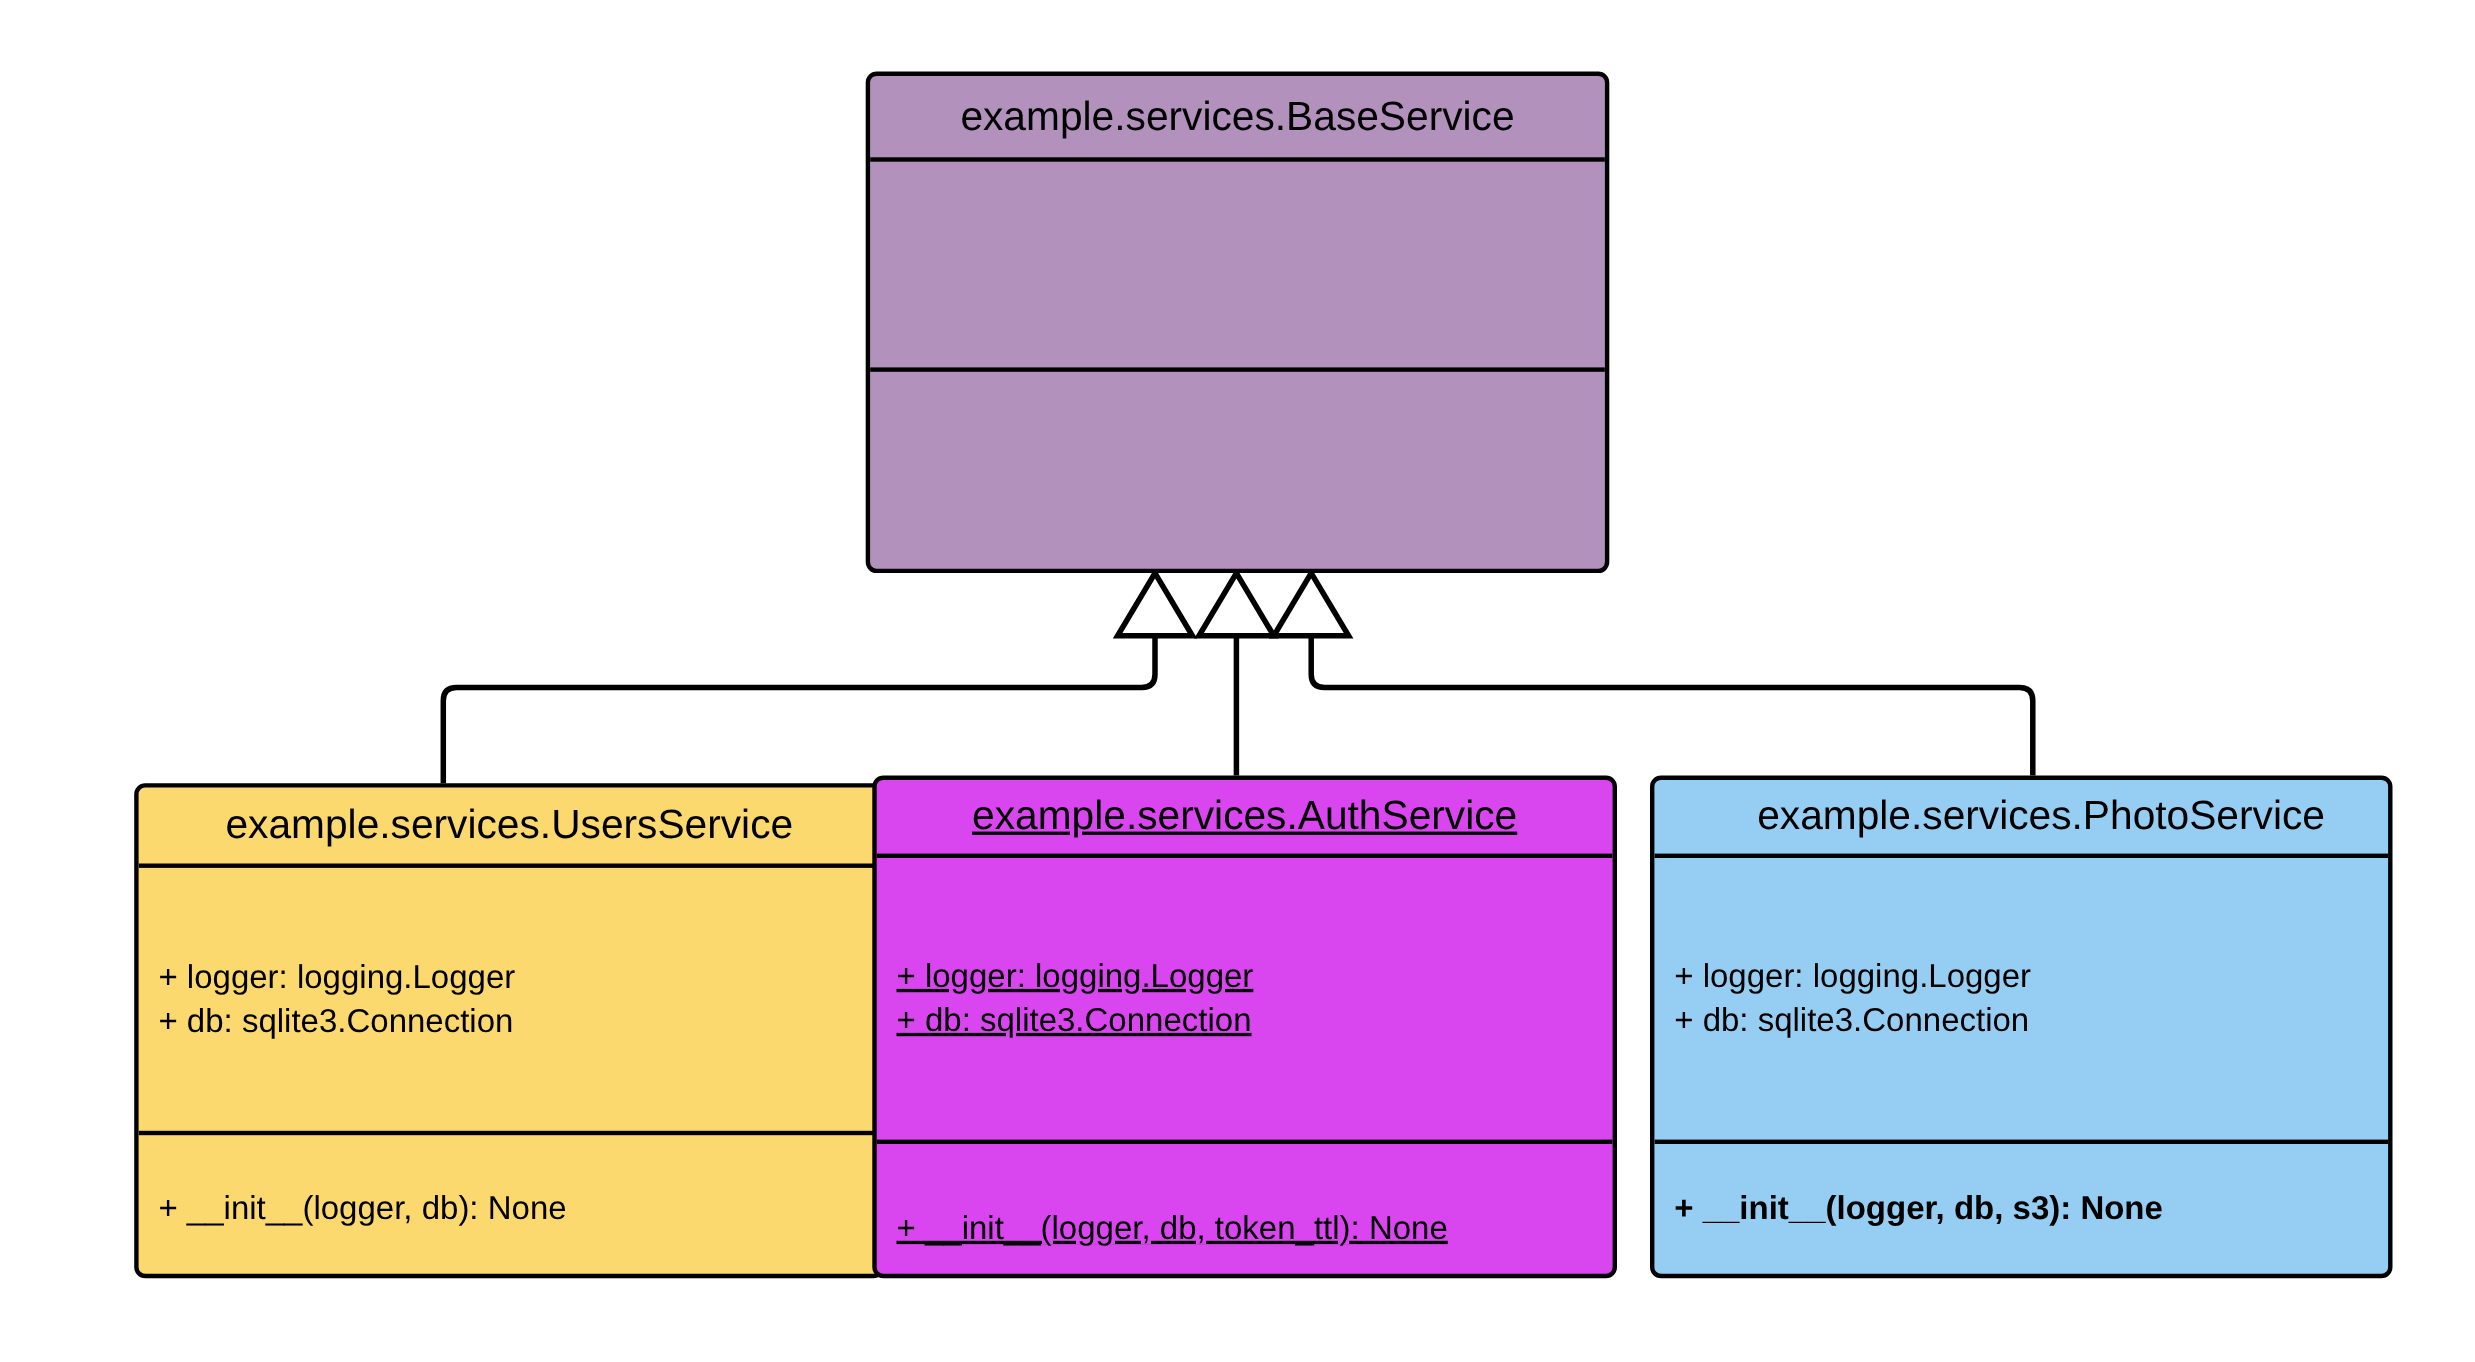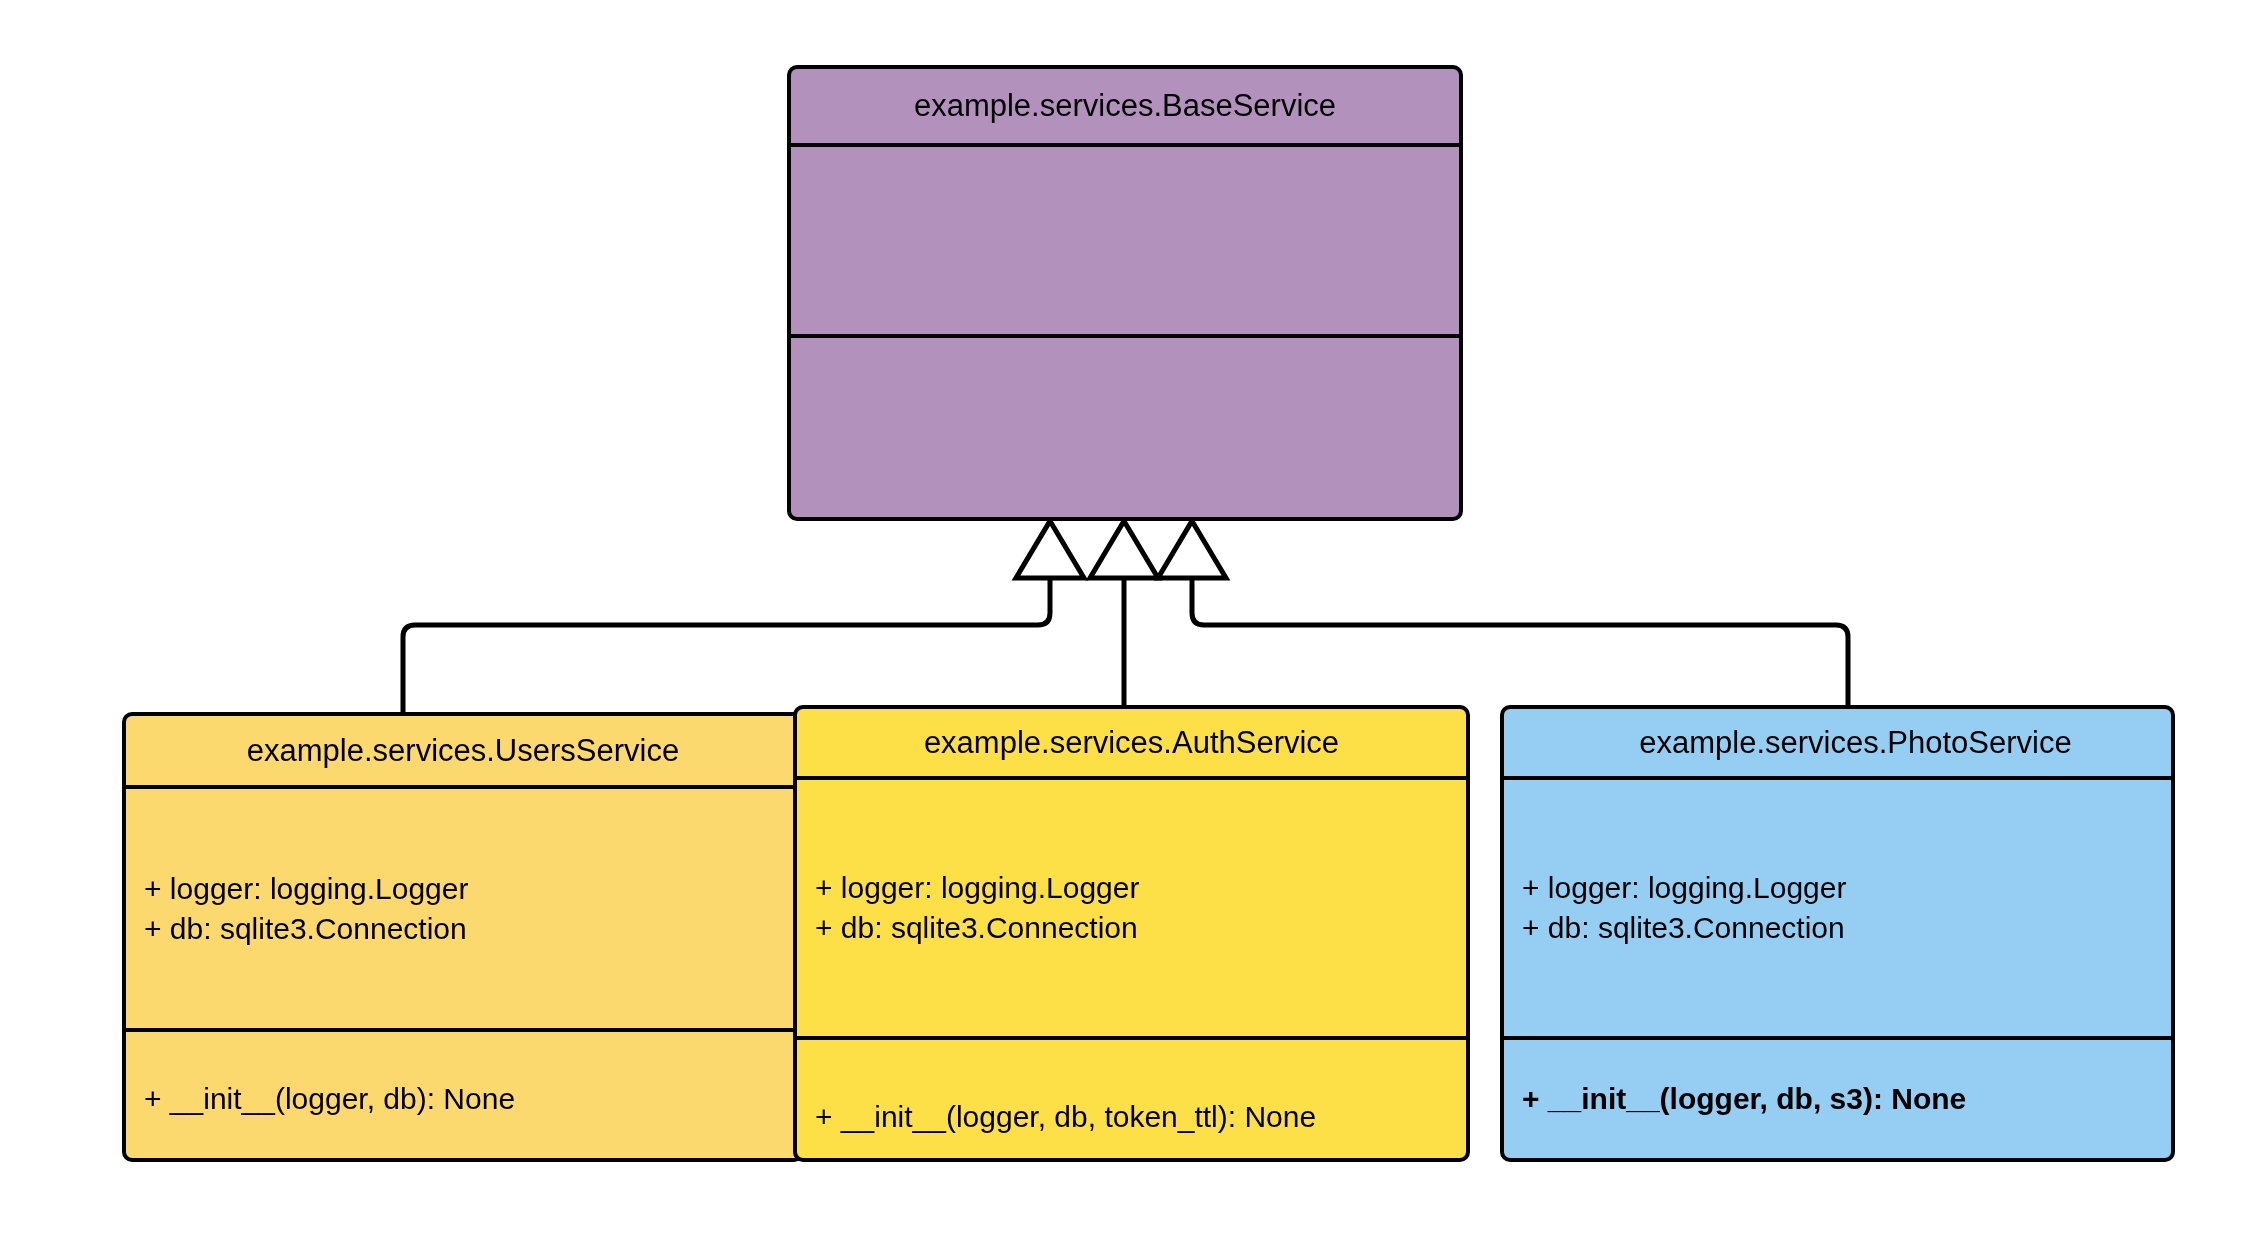--- a/index.html
+++ b/index.html
@@ -22,21 +22,21 @@
     box-sizing: border-box;
     border: 4px solid #000000;
     border-radius: 10px;
     overflow: hidden;
     z-index: 5;
   }
   .class-header {
     box-sizing: border-box;
     text-align: center;
     color: #000000;
-    font-size: 31px;
+    font-size: 37px;
     line-height: 1.2;
     display: flex;
     align-items: center;
     justify-content: center;
     border-bottom: 4px solid #000000;
     white-space: nowrap;
   }
   .class-compartment {
     box-sizing: border-box;
     padding: 0 18px;
@@ -92,21 +92,21 @@
     <div class="class-header" style="height:73px;">example.services.UsersService</div>
     <div class="class-compartment attributes" style="height:243px;">
       <div class="member-line">+ logger: logging.Logger</div>
       <div class="member-line">+ db: sqlite3.Connection</div>
     </div>
     <div class="class-compartment methods" style="height:134px;">
       <div class="member-line">+ __init__(logger, db): None</div>
     </div>
   </div>
 
-  <div class="uml-class" style="left:793px; top:705px; width:677px; height:457px; background:#fde047;">
+  <div class="uml-class" style="left:793px; top:705px; width:677px; height:457px; background:#d946ef;text-decoration:underline;">
     <div class="class-header" style="height:71px;">example.services.AuthService</div>
     <div class="class-compartment attributes" style="height:260px;">
       <div class="member-line">+ logger: logging.Logger</div>
       <div class="member-line">+ db: sqlite3.Connection</div>
     </div>
     <div class="class-compartment methods" style="height:153px;">
       <div class="member-line">+ __init__(logger, db, token_ttl): None</div>
     </div>
   </div>
 

